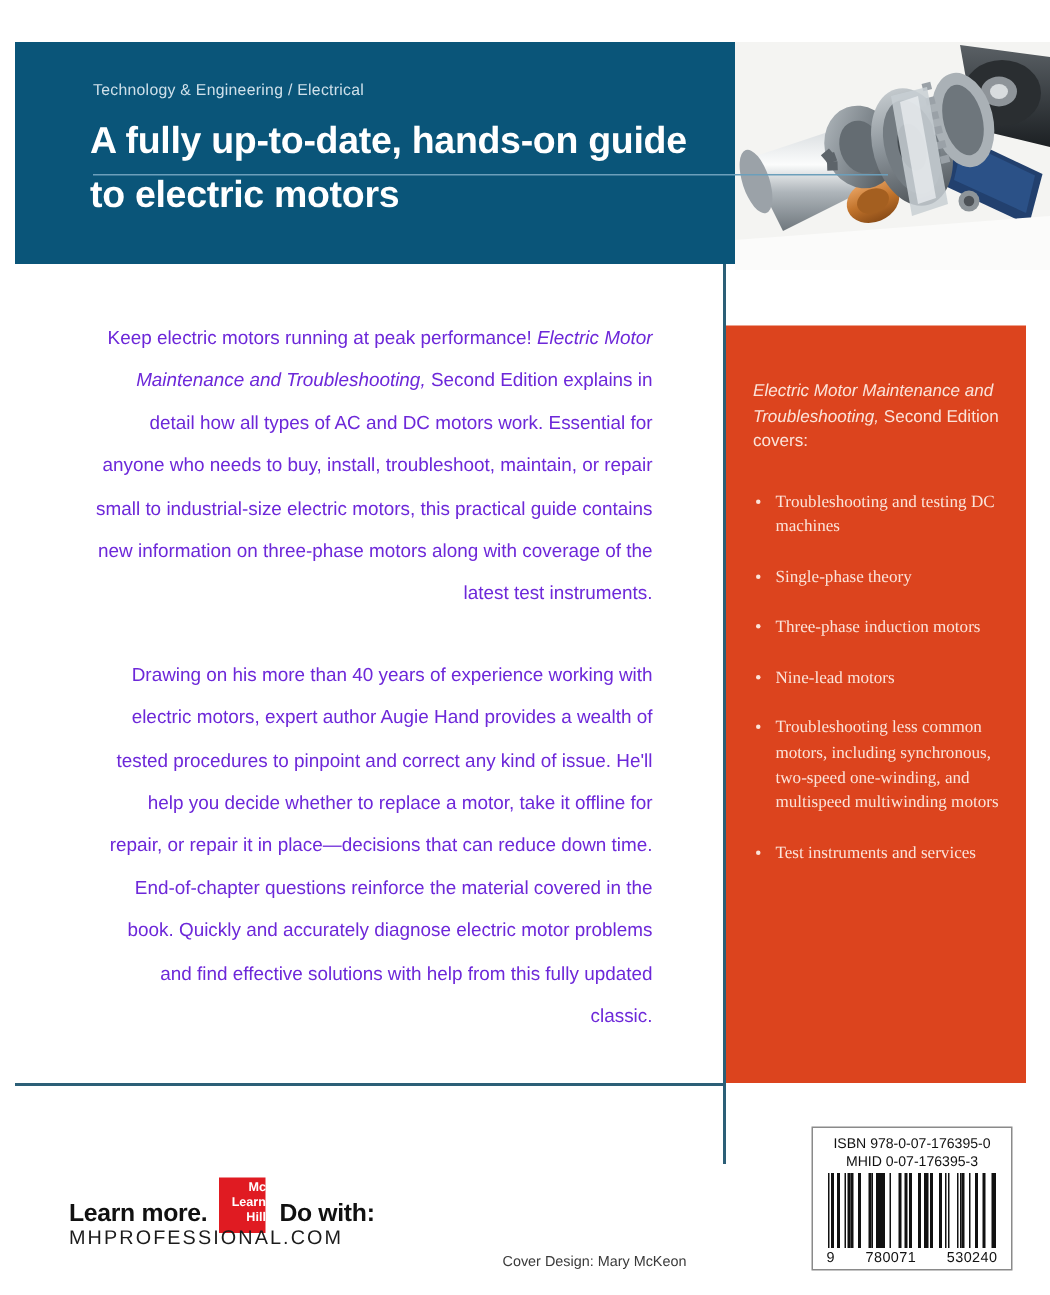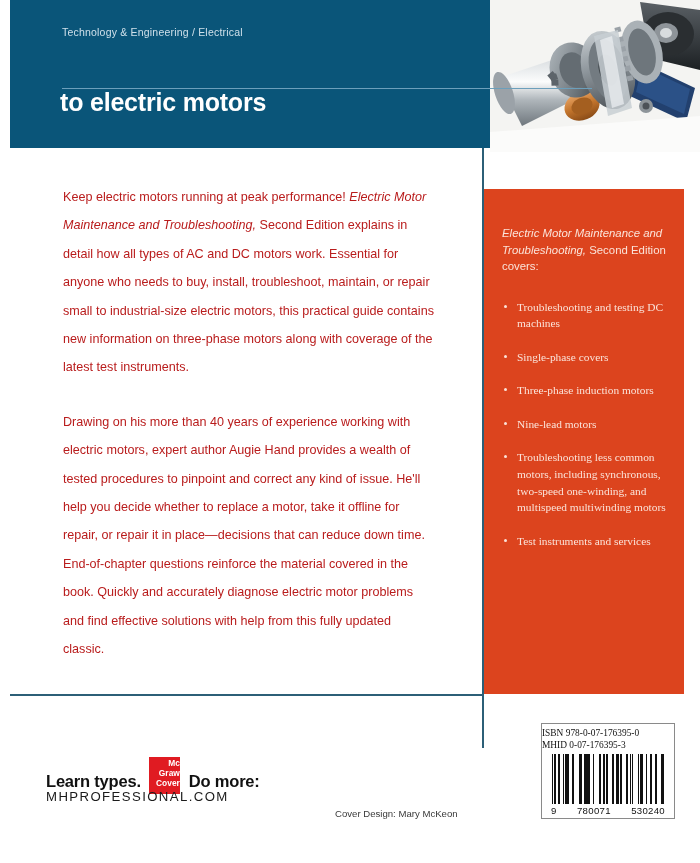--- a/index.html
+++ b/index.html
@@ -14,20 +14,21 @@
     overflow: hidden;
     font-family: "Liberation Sans", sans-serif;
     -webkit-font-smoothing: antialiased;
   }
 
   
   .page {
     position: absolute;
     inset: 0;
     background: #ffffff;
+    margin-top: 28px;
   }
 
   
   .header-band {
     position: absolute;
     left: 10px;
     top: 0;
     width: 480px;
     height: 148px;
     background: #0a5579;
@@ -98,22 +99,23 @@
   }
 
   
   .body-copy {
     position: absolute;
     left: 63px;
     top: 183px;
     width: 372px;
     font-size: 12.6px;
     line-height: 28.4px;
-    color: #b91c1c;
+    color: #6d28d9;
     z-index: 2;
+    text-align: right;
   }
   .body-copy p { margin: 0 0 26px 0; }
   .body-copy em { font-style: italic; }
 
   
   .orange-panel {
     position: absolute;
     left: 484px;
     top: 189px;
     width: 200px;
@@ -211,24 +213,25 @@
     top: 723px;
     width: 134px;
     height: 96px;
     background: #ffffff;
     border: 1px solid #8a8a8a;
     box-sizing: border-box;
     z-index: 4;
     padding: 4px 0 0 0;
   }
   .isbn-line {
+    text-align: center;
     font-size: 9.4px;
     color: #111111;
     line-height: 11.5px;
-    font-family: Liberation Serif, serif;
+    font-family: Liberation Sans, sans-serif;
   }
   .bars {
     margin: 3px auto 0 auto;
     width: 112px;
     height: 50px;
     display: flex;
     align-items: flex-start;
   }
   .bars i { display: block; height: 100%; background: #111111; }
   .bars i.w { background: transparent; }
@@ -331,52 +334,52 @@
       <circle cx="156" cy="106" r="3.5" fill="#4d5257"></circle>
 
       <path d="M0 132 L210 116 L210 152 L0 152 Z" fill="#fbfbfa"></path>
     </svg>
   </div>
 
   <div class="header-band"></div>
   <div class="header-kicker">Technology &amp; Engineering / Electrical</div>
   <div class="title-rule"></div>
   <div class="header-title">
-    <br>
+    <span>A fully up-to-date, hands-on guide</span><br>
     <span>to electric motors</span>
   </div>
 
   <div class="v-divider"></div>
   <div class="h-divider"></div>
 
   <div class="body-copy">
     <p><span>Keep electric motors running at peak performance! </span><em>Electric Motor Maintenance and Troubleshooting,</em><span> Second Edition explains in detail how all types of AC and DC motors work. Essential for anyone who needs to buy, install, troubleshoot, maintain, or repair small to industrial-size electric motors, this practical guide contains new information on three-phase motors along with coverage of the latest test instruments.</span></p>
     <p>Drawing on his more than 40 years of experience working with electric motors, expert author Augie Hand provides a wealth of tested procedures to pinpoint and correct any kind of issue. He'll help you decide whether to replace a motor, take it offline for repair, or repair it in place—decisions that can reduce down time. End-of-chapter questions reinforce the material covered in the book. Quickly and accurately diagnose electric motor problems and find effective solutions with help from this fully updated classic.</p>
   </div>
 
   <div class="orange-panel">
     <p class="panel-head"><em class="ital">Electric Motor Maintenance and Troubleshooting,</em><span> Second Edition covers:</span></p>
     <ul class="panel-list">
       <li>Troubleshooting and testing DC machines</li>
-      <li>Single-phase covers</li>
+      <li>Single-phase theory</li>
       <li>Three-phase induction motors</li>
       <li>Nine-lead motors</li>
       <li>Troubleshooting less common motors, including synchronous, two-speed one-winding, and multispeed multiwinding motors</li>
       <li>Test instruments and services</li>
     </ul>
   </div>
 
   <div class="learn-row">
-    <span class="learn-txt">Learn types.</span>
+    <span class="learn-txt">Learn more.</span>
     <span class="mh-logo">
       <span>Mc</span>
-      <span>Graw</span>
-      <span>Cover</span>
+      <span>Learn</span>
+      <span>Hill</span>
     </span>
-    <span class="learn-txt">Do more:</span>
+    <span class="learn-txt">Do with:</span>
   </div>
   <div class="mh-url">MHPROFESSIONAL.COM</div>
   <div class="cover-credit">Cover Design: Mary McKeon</div>
 
   <div class="barcode-box">
     <div class="isbn-line">ISBN 978-0-07-176395-0</div>
     <div class="isbn-line">MHID 0-07-176395-3</div>
     <div class="bars">
         <i class="" style="width: 2px; margin-right: 0.5px;"></i>
         <i class="" style="width: 3px; margin-right: 0.5px;"></i>

